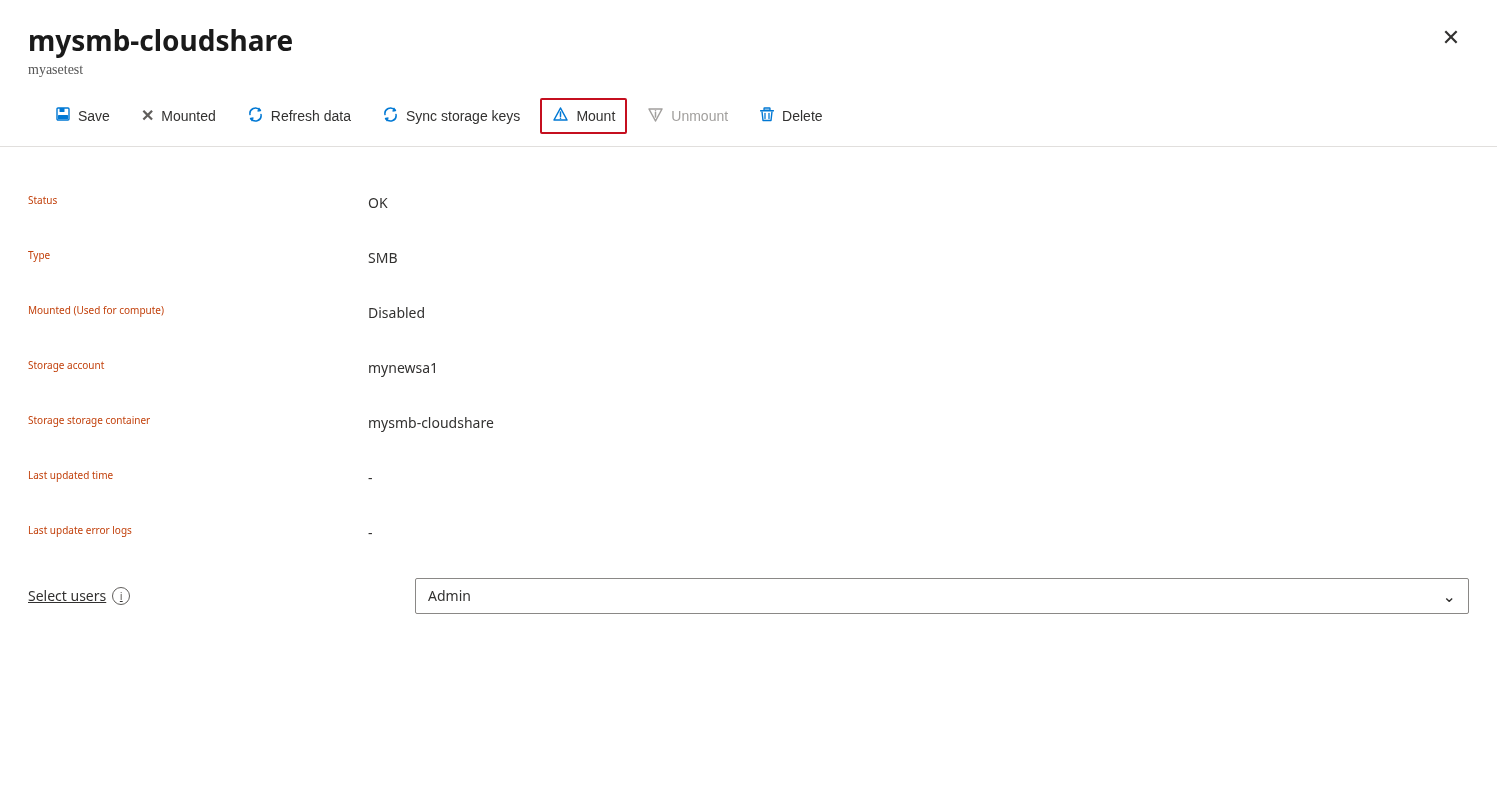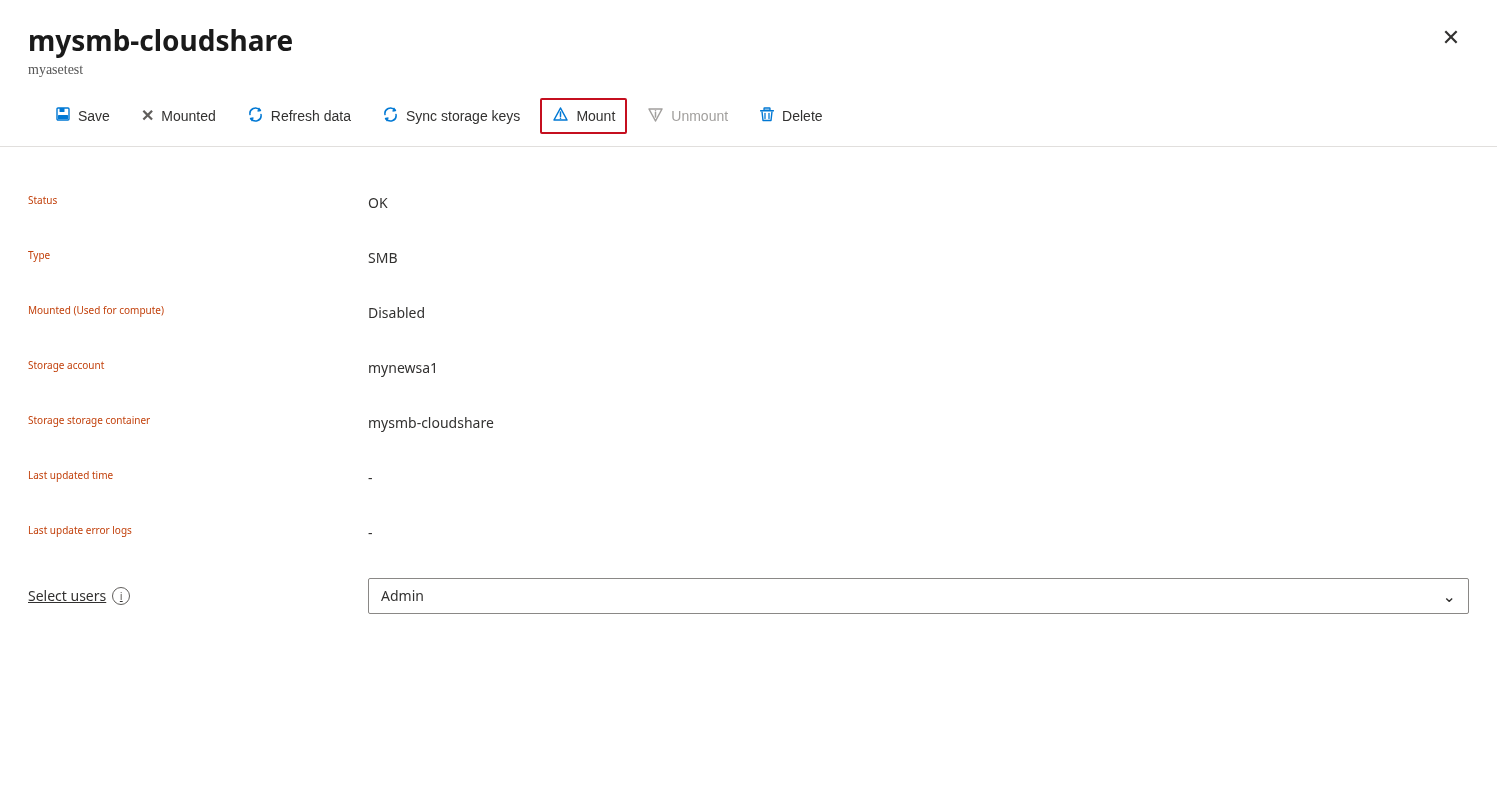--- a/index.html
+++ b/index.html
@@ -147,20 +147,21 @@
       display: flex;
       align-items: center;
       border: 1px solid #8a8886;
       border-radius: 2px;
       padding: 6px 12px;
       font-size: 14px;
       color: #323130;
       background: #fff;
       cursor: pointer;
       position: relative;
+      margin-left: 47px;
     }
     .select-dropdown .dropdown-value {
       flex: 1;
     }
     .select-dropdown .chevron {
       font-size: 16px;
       color: #323130;
     }
 
     

